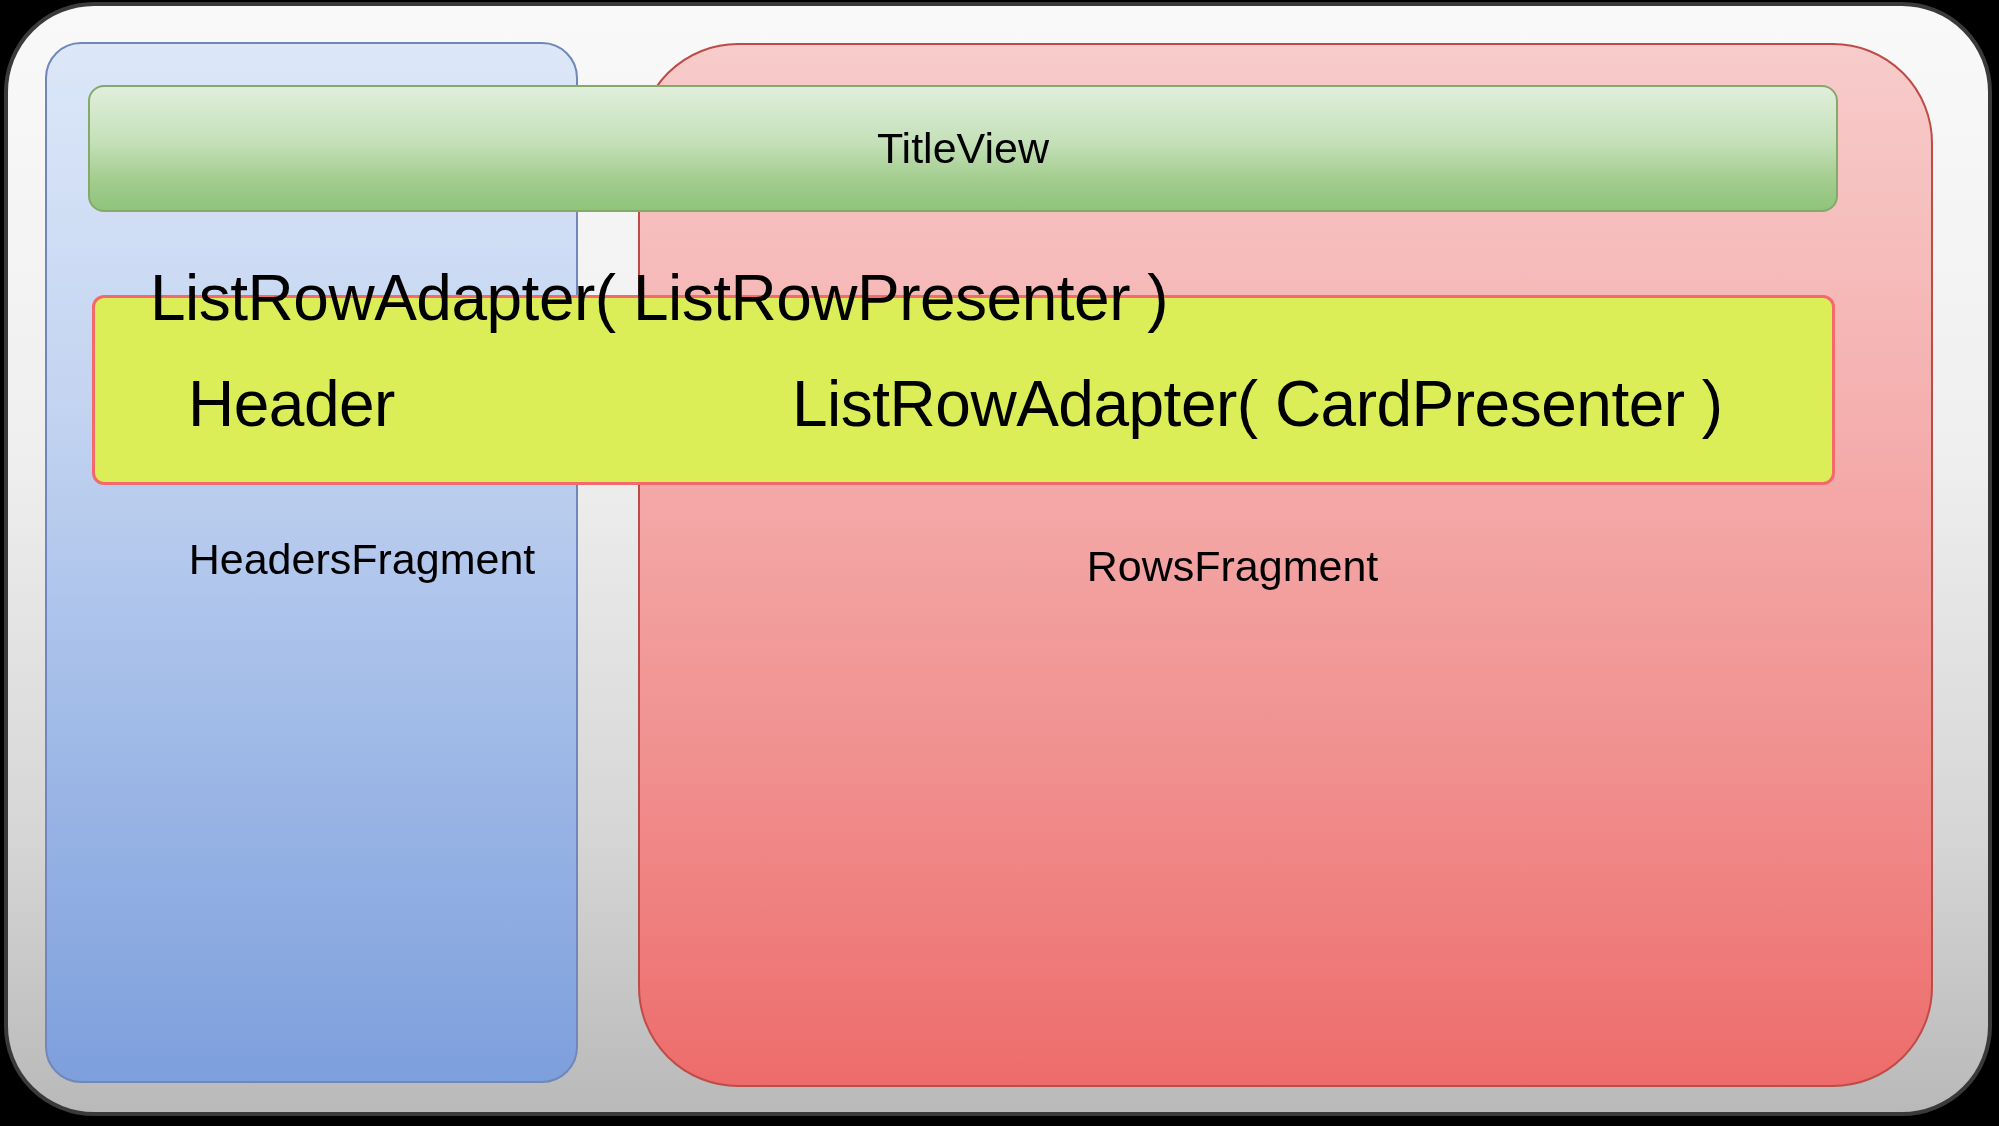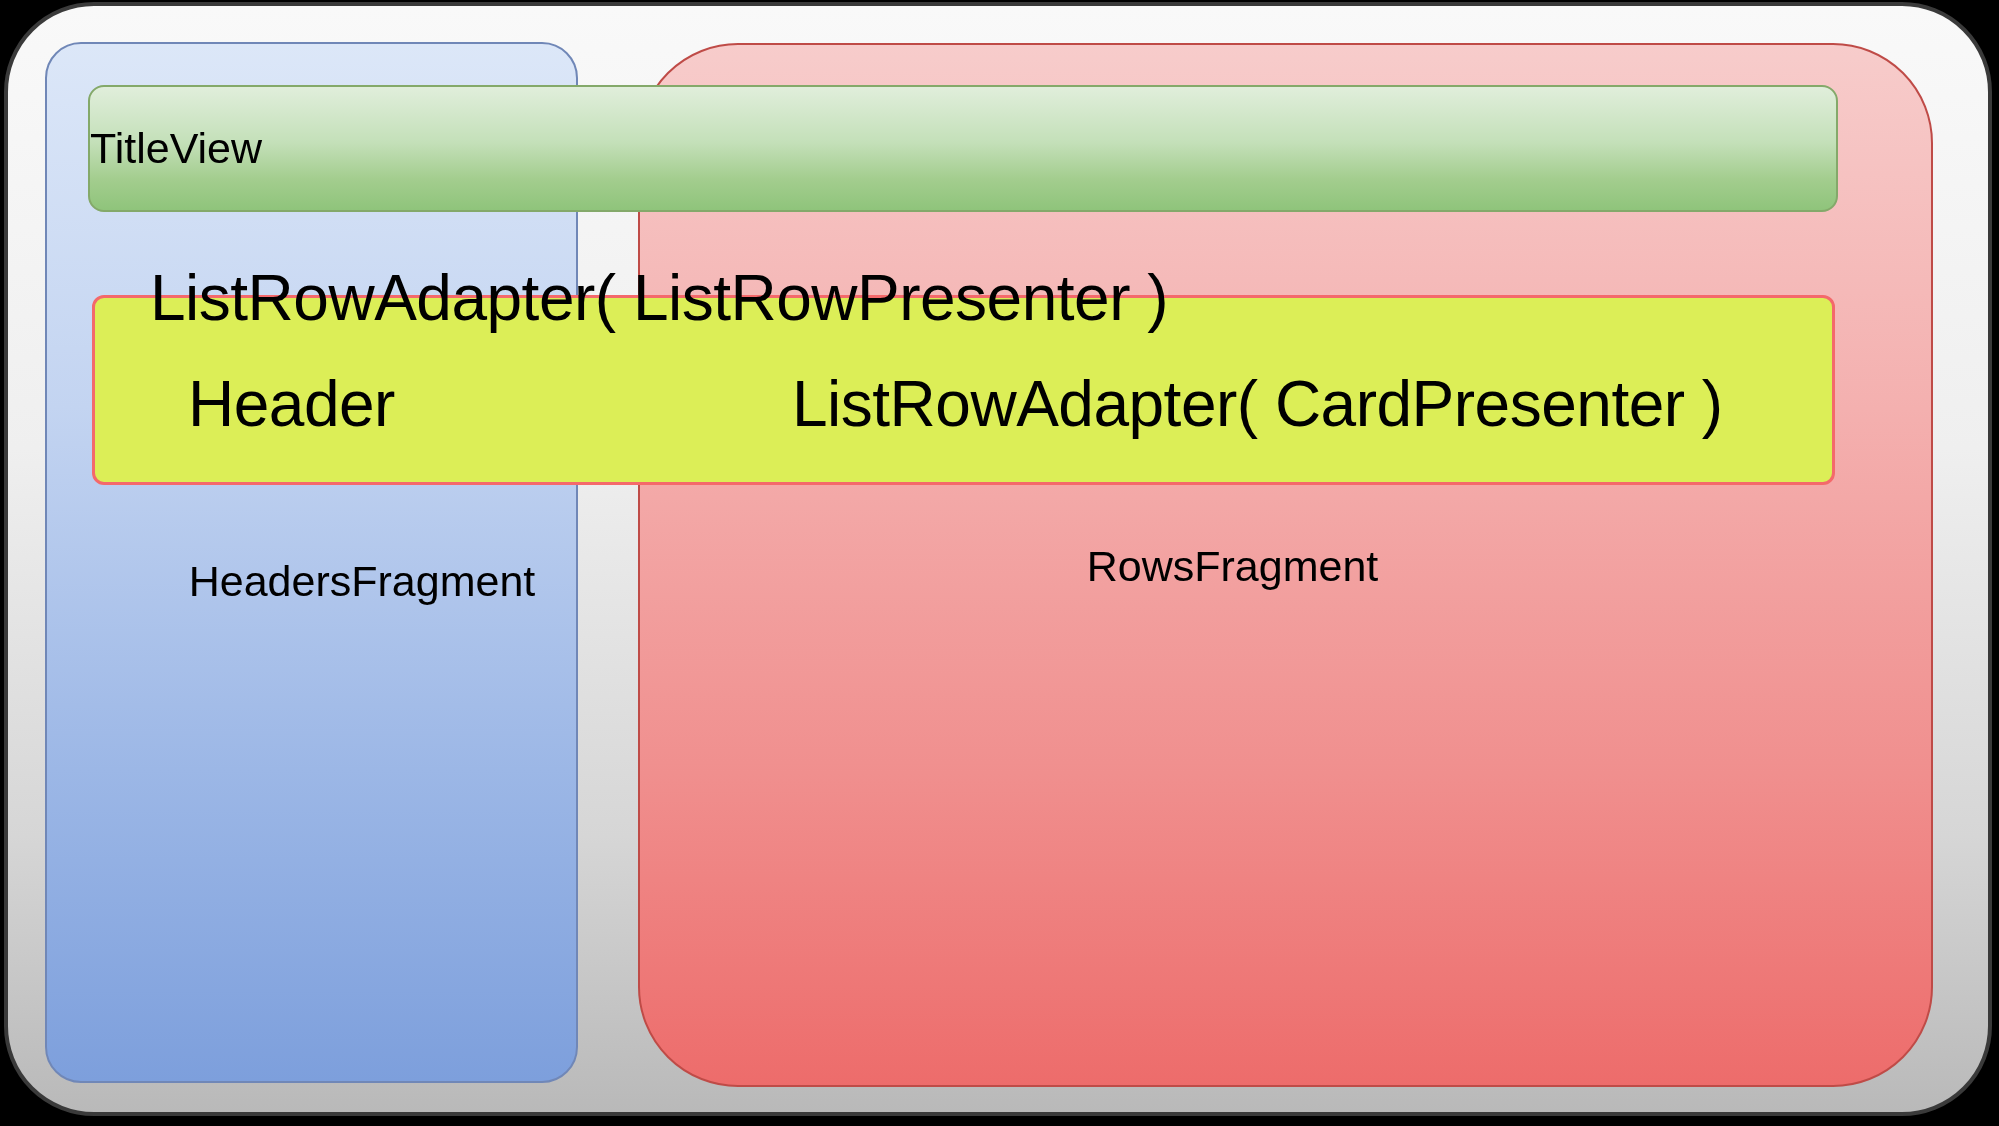--- a/index.html
+++ b/index.html
@@ -62,21 +62,21 @@
     border-radius: 16px;
     background: linear-gradient(#e0eedb 0%, #c4e0b9 45%, #a3cd8e 75%, #8fc47b 100%);
     box-sizing: border-box;
   }
   .bar-green .label {
     position: absolute;
     left: 0;
     right: 0;
     top: 50%;
     transform: translateY(-52%);
-    text-align: left;
+    text-align: center;
     font-size: 43px;
     color: #000000;
   }
   
   .bar-yellow {
     position: absolute;
     left: 92px;
     top: 295px;
     width: 1743px;
     height: 190px;
@@ -119,17 +119,17 @@
   </div>
 
   <div class="bar-yellow"></div>
 
   <div class="big-text" style="left:150px; top:298px;">ListRowAdapter( ListRowPresenter )</div>
 
   <div class="big-text" style="left:792px; top:404px;">ListRowAdapter( CardPresenter )</div>
 
   <div class="big-text" style="left:188px; top:404px;">Header</div>
 
-  <div class="fragment-label" style="left:45px; width:634px; top:581px;">HeadersFragment</div>
+  <div class="fragment-label" style="left:45px; width:634px; top:559px;">HeadersFragment</div>
 
   <div class="fragment-label" style="left:638px; width:1189px; top:566px;">RowsFragment</div>
 
 </div>
 
 </body></html>

